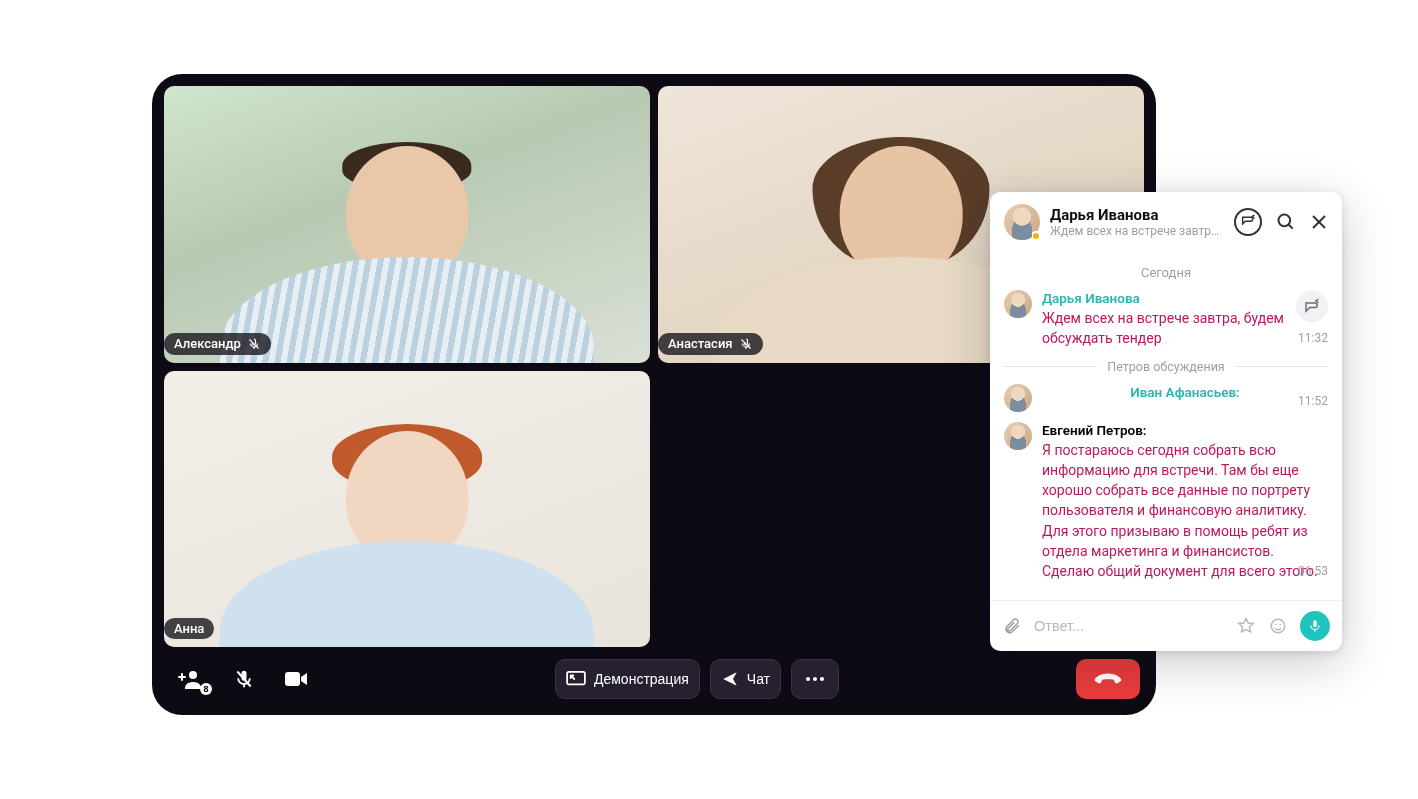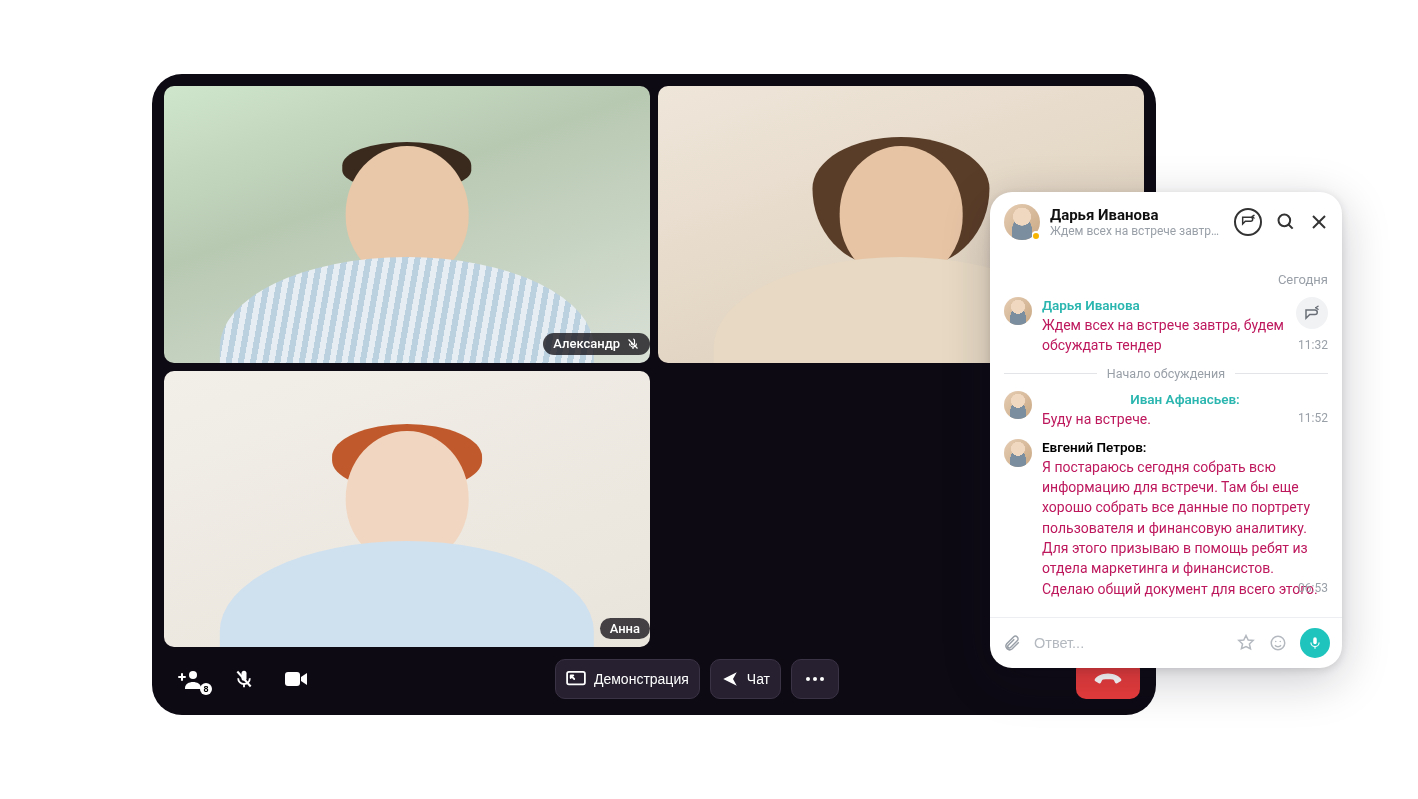--- a/index.html
+++ b/index.html
@@ -29,21 +29,21 @@
     grid-template-rows: 1fr 1fr;
     gap: 8px;
     min-height: 0;
   }
   .video-tile {
     position: relative;
     border-radius: 10px;
     overflow: hidden;
     display: flex;
     align-items: flex-end;
-    justify-content: flex-end;
+    justify-content: flex-start;
     padding-bottom: 8px;
   }
   .tile-1 { background: linear-gradient(160deg,#cfe6cc 0%,#b8c9b2 40%,#d9e0d6 100%); }
   .tile-2 { background: linear-gradient(160deg,#efe6da 0%,#e3d6c4 60%,#d8cbb8 100%); }
   .tile-3 { background: linear-gradient(160deg,#f2efe9 0%,#e9e4db 100%); }
   .tile-4 { background: linear-gradient(160deg,#f5efe5 0%,#eadfcf 100%); }
   
   .person {
     position:absolute; bottom:0; left:50%; transform:translateX(-50%);
     width:70%; height:85%;
@@ -129,21 +129,21 @@
   }
   .add-wrap{ position:relative; }
 
   
   .chat-panel {
     position: absolute;
     left: 990px;
     top: 192px;
     width: 352px;
     background: #fff;
-    border-radius: 22px;
+    border-radius: 10px;
     box-shadow: 0 12px 48px rgba(20,20,40,0.22), 0 2px 8px rgba(0,0,0,0.12);
     display: flex;
     flex-direction: column;
     overflow: hidden;
     font-size: 14px;
     color: #222;
   }
   .chat-header {
     display: flex;
     align-items: center;
@@ -168,21 +168,21 @@
     width:10px; height:10px; background:#f7b500;
     border:2px solid #fff; border-radius:50%;
   }
   .chat-title { flex:1; min-width:0; }
   .chat-title .name { font-weight:700; font-size:15px; color:#111; }
   .chat-title .sub { font-size:12px; color:#9aa0a8; white-space:nowrap; overflow:hidden; text-overflow:ellipsis; }
   .hdr-icons { display:flex; gap:14px; align-items:center; color:#4a4a4a; }
   .hdr-icons .circle { width:28px; height:28px; border:2px solid #333; border-radius:50%; display:flex; align-items:center; justify-content:center; }
 
   .chat-body { padding: 4px 14px 8px 14px; }
-  .day-label { text-align:right; color:#9aa0a8; font-size:13px; margin:22px 0 10px; }
+  .day-label { text-align:center; color:#9aa0a8; font-size:13px; margin:15px 0 10px; }
   .msg { display:flex; gap:10px; margin-bottom:10px; position:relative; }
   .msg .content { flex:1; min-width:0; }
   .author { font-size:13.5px; font-weight:600; }
   .author.a1 { color:#2bb6b0; }
   .author.a2 { color:#2bb6b0;text-align:center; }
   .author.a3 { color:#000000; }
   .msg-text { color:#be185d; line-height:1.45; margin-top:2px; }
   .msg-time { position:absolute; right:0; bottom:4px; font-size:12px; color:#9aa0a8; }
   .reply-bubble {
     width:32px; height:32px; border-radius:50%;
@@ -373,28 +373,27 @@
       <div class="reply-bubble">
         <svg width="18" height="16" viewBox="0 0 24 20" fill="none" stroke="#6a6f77" stroke-width="2">
             <path d="M4 6h12a3 3 0 0 1 0 6H9l-5 5V6z"></path>
             <path d="M17 3l3-2M17 3l3 2" stroke-linecap="round"></path>
           </svg>
       </div>
       <div class="msg-time">11:32</div>
     </div>
 
     <div class="thread-sep">
-      <span>Начало обсуждения</span>
+      <span>Петров обсуждения</span>
     </div>
 
     <div class="msg">
       <div class="avatar sm"></div>
       <div class="content">
         <div class="author a2">Иван Афанасьев:</div>
-        <div class="msg-text">Буду на встрече.</div>
       </div>
       <div class="msg-time">11:52</div>
     </div>
 
     <div class="msg">
       <div class="avatar sm"></div>
       <div class="content">
         <div class="author a3">Евгений Петров:</div>
         <div class="msg-text">Я постараюсь сегодня собрать всю информацию для встречи. Там бы еще хорошо собрать все данные по портрету пользователя и финансовую аналитику. Для этого призываю в помощь ребят из отдела маркетинга и финансистов. Сделаю общий документ для всего этого.</div>
       </div>

